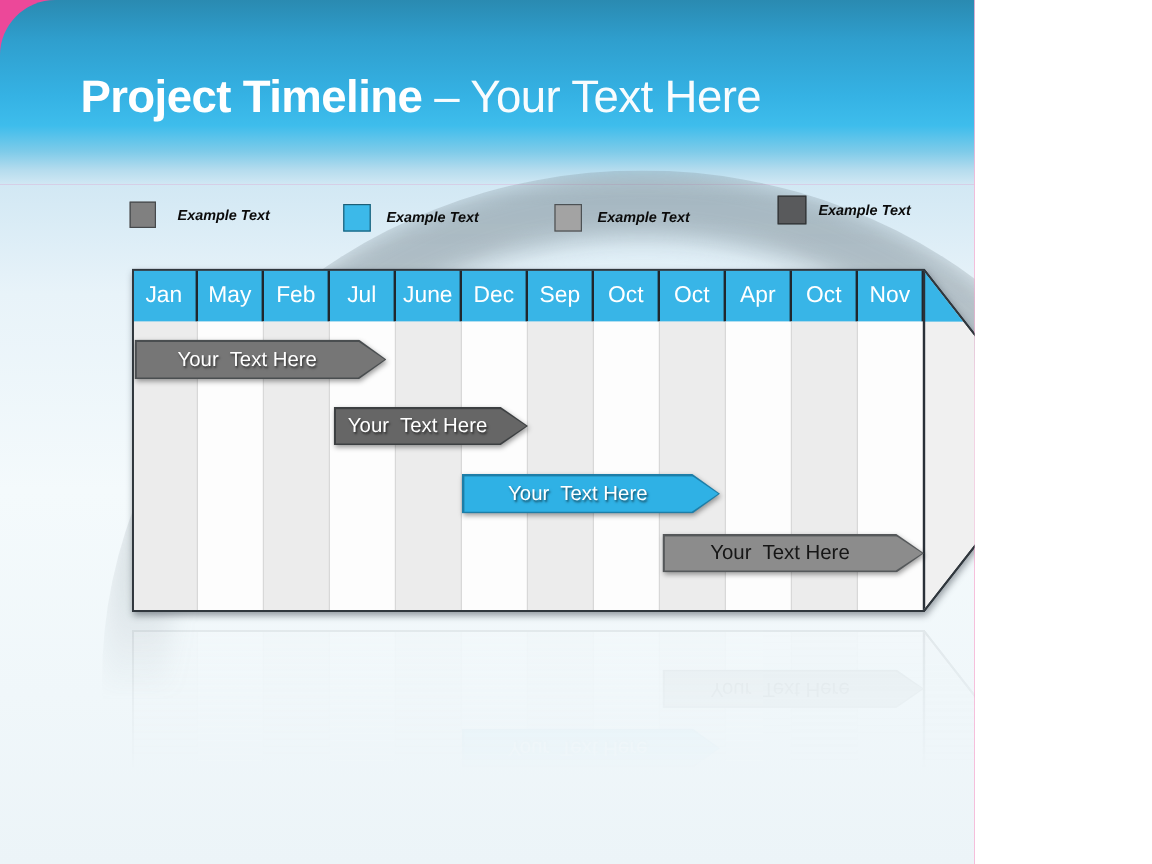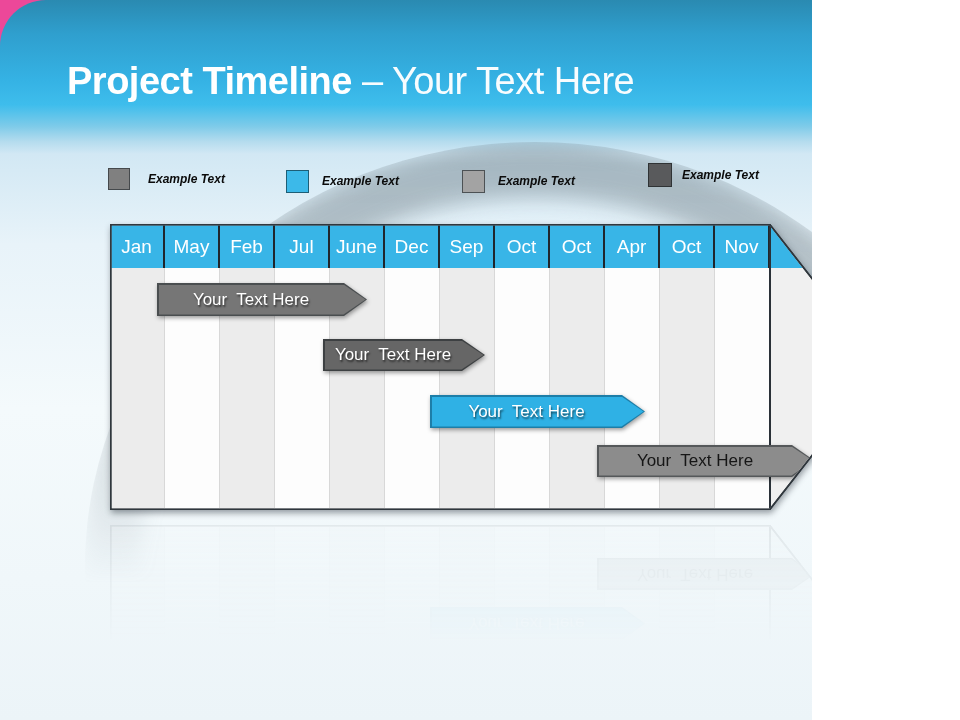--- a/index.html
+++ b/index.html
@@ -28,21 +28,21 @@
   .gantt-content{position:absolute;inset:0;z-index:2;
     clip-path:polygon(1.5px 1.5px,659.5px 1.5px,770px 143px,659.5px 284.5px,1.5px 284.5px);}
   .header-strip{position:absolute;left:0;top:0;width:100%;height:44px;display:flex;background:#38b5e7;}
   .month-cell{flex:0 0 55px;height:100%;line-height:45px;text-align:center;color:#fff;font-size:19px;
     border-right:2px solid #20262c;box-sizing:border-box;}
   .body-cols{position:absolute;left:0;top:44px;bottom:0;width:660px;display:flex;}
   .col{flex:0 0 55px;box-sizing:border-box;border-right:1px solid #d8d8d8;height:100%;}
   .col.shade{background:#ececec;}
   .col.light{background:#fdfdfd;}
   .rect-divider{position:absolute;left:658.5px;top:0;bottom:0;width:2px;background:#2a3138;}
-  .tasks-layer{position:absolute;inset:0;margin-left:45px;}
+  .tasks-layer{position:absolute;inset:0;}
   .task{position:absolute;filter:drop-shadow(1.5px 2.5px 2px rgba(0,0,0,.38));}
   .task-edge{position:absolute;inset:0;
     clip-path:polygon(0 0,calc(100% - 23px) 0,100% 50%,calc(100% - 23px) 100%,0 100%);}
   .task-fill{position:absolute;inset:1.5px;font-size:17px;display:flex;align-items:center;justify-content:center;
     padding-right:22px;box-sizing:border-box;white-space:pre;
     clip-path:polygon(0 0,calc(100% - 22px) 0,100% 50%,calc(100% - 22px) 100%,0 100%);}
   .task-fill.shadowed{text-shadow:1px 1.5px 2px rgba(0,0,0,.6);}
   .reflection{top:525px;opacity:.08;transform:scaleY(-1);z-index:1;
     -webkit-mask-image:linear-gradient(to top,#000 0%,transparent 42%);
     mask-image:linear-gradient(to top,#000 0%,transparent 42%);}

